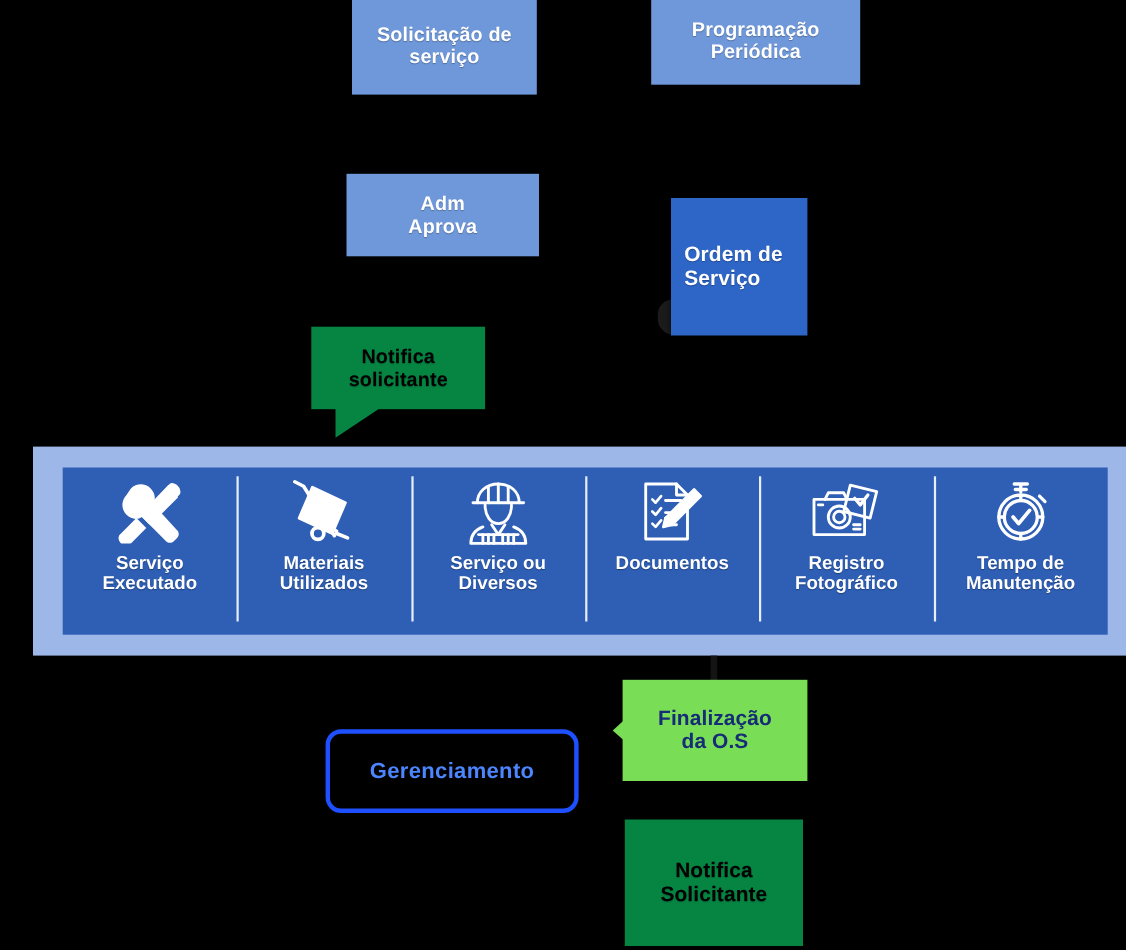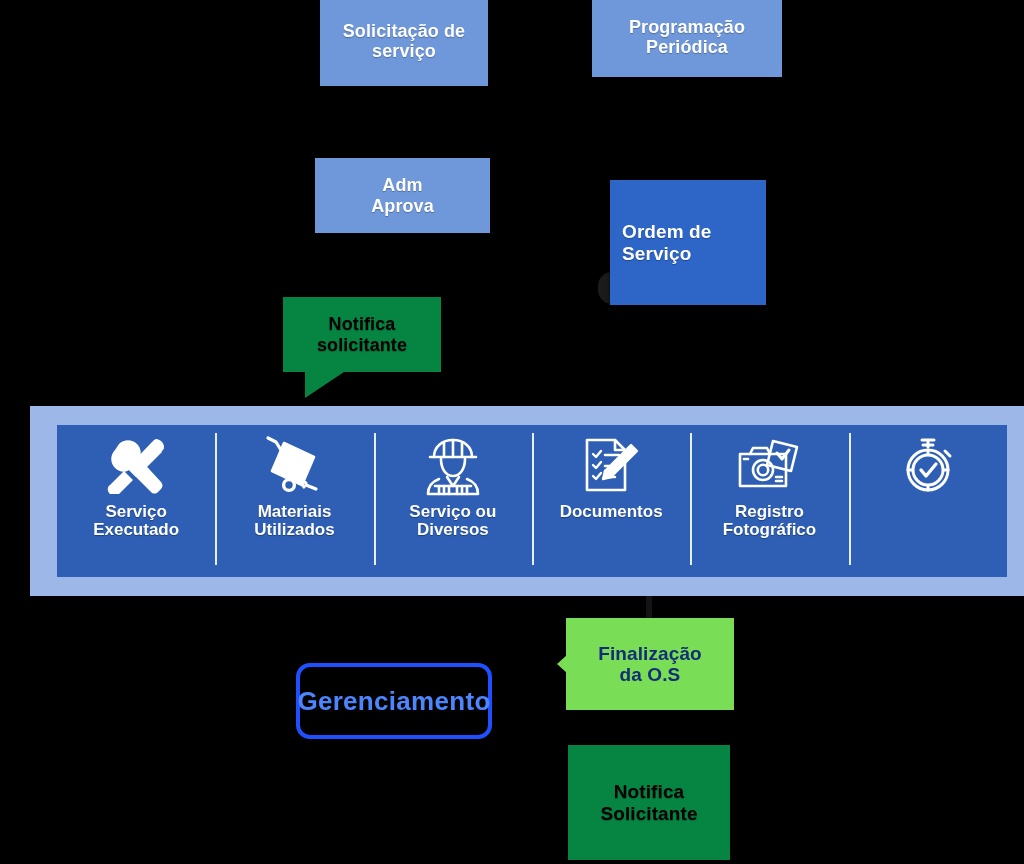--- a/index.html
+++ b/index.html
@@ -189,21 +189,21 @@
 Periódica</span>
   </div>
 
   <div class="flow-box box-blue-light" style="left:295px; top:158px; width:175px; height:75px; font-size:18px;">
     <span>Adm
 Aprova</span>
   </div>
 
   <div class="ghost-shape" style="left:578px; top:272px; width:120px; height:32px;"></div>
 
-  <div class="flow-box box-blue-strong" style="left:590px; top:180px; width:156px; height:125px; font-size:19px; justify-content:flex-start; align-items:center; z-index:2;">
+  <div class="flow-box box-blue-strong" style="left:590px; top:180px; width:124px; height:125px; font-size:19px; justify-content:flex-start; align-items:center; z-index:2;">
     <span style="padding-left:12px; text-align:left;">Ordem de
 Serviço</span>
   </div>
 
   <div class="flow-box box-green-dark" style="left:263px; top:297px; width:158px; height:75px; font-size:18px;">
     <span>Notifica
 solicitante</span>
     <span class="bubble-tail"></span>
   </div>
 
@@ -307,28 +307,30 @@
           <svg width="58" height="58" viewBox="0 0 58 58" fill="none" stroke="#FFFFFF" stroke-width="3" stroke-linecap="round" stroke-linejoin="round">
             <circle cx="29" cy="33" r="20"></circle>
             <circle cx="29" cy="33" r="15"></circle>
             <path d="M23 3 L35 3 M29 3 L29 10"></path>
             <path d="M24 8 L34 8"></path>
             <path d="M46 14 L51 19"></path>
             <path d="M29 13 L29 17 M29 49 L29 53 M9 33 L13 33 M45 33 L49 33"></path>
             <path d="M22 33 l5 6 10 -12" stroke-width="3.4"></path>
           </svg>
         </div>
+        <div class="icon-label">Tempo de
+Manutenção</div>
       </div>
 
     </div>
   </div>
 
   <div class="connector" style="left:626px; top:596px; width:6px; height:26px;"></div>
 
-  <div class="outline-box" style="left:276px; top:663px; width:196px; height:76px; font-size:26px;">
+  <div class="outline-box" style="left:276px; top:663px; width:230px; height:76px; font-size:20px;">
     <span>Gerenciamento</span>
   </div>
 
   <div class="flow-box box-green-light" style="left:546px; top:618px; width:168px; height:92px; font-size:19px;">
     <span class="notch-left"></span>
     <span>Finalização
 da O.S</span>
   </div>
 
   <div class="flow-box box-green-dark" style="left:548px; top:745px; width:162px; height:115px; font-size:19px;">

